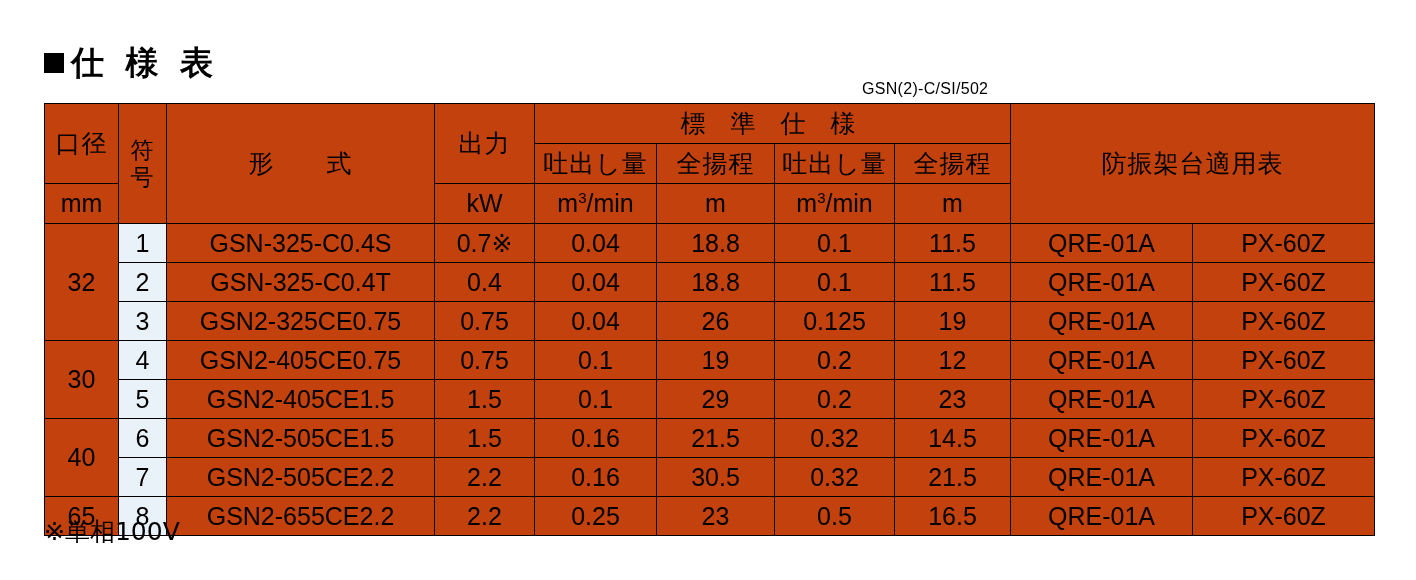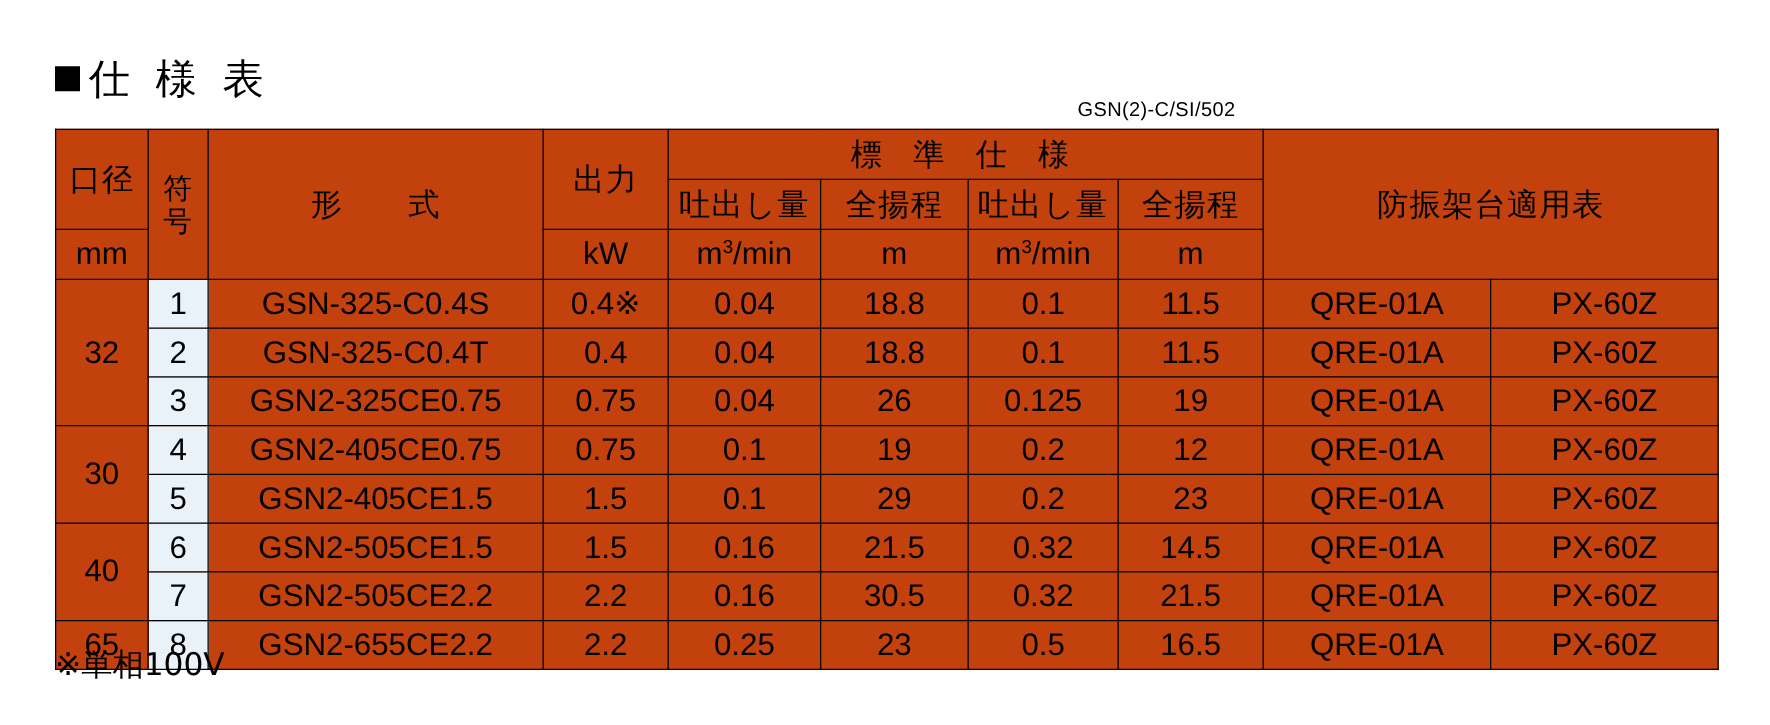--- a/index.html
+++ b/index.html
@@ -30,21 +30,21 @@
   }
   .title-marker {
     width: 20px;
     height: 20px;
     background: #000;
     display: inline-block;
     margin-right: 7px;
   }
   .title-text {
     font-size: 33px;
-    font-weight: normal;
+    font-weight: bold;
     letter-spacing: 5px;
     line-height: 1;
     font-family: "DejaVu Sans", "Liberation Sans", sans-serif;
   }
   
   .doc-code {
     position: absolute;
     left: 862px;
     top: 80px;
     font-size: 16px;
@@ -162,21 +162,21 @@
         <th class="hdr">m<sup>3</sup>/min</th>
         <th class="hdr dash-left">m</th>
       </tr>
     </thead>
     <tbody>
 
       <tr class="row-body">
         <td class="thick-left" rowspan="3">32</td>
         <td class="cell-sym">1</td>
         <td class="model">GSN-325-C0.4S</td>
-        <td>0.4※</td>
+        <td>0.7※</td>
         <td>0.04</td>
         <td class="dash-left">18.8</td>
         <td>0.1</td>
         <td class="dash-left">11.5</td>
         <td class="model">QRE-01A</td>
         <td class="model thick-right">PX-60Z</td>
       </tr>
       <tr class="row-body">
         <td class="cell-sym">2</td>
         <td class="model">GSN-325-C0.4T</td>

